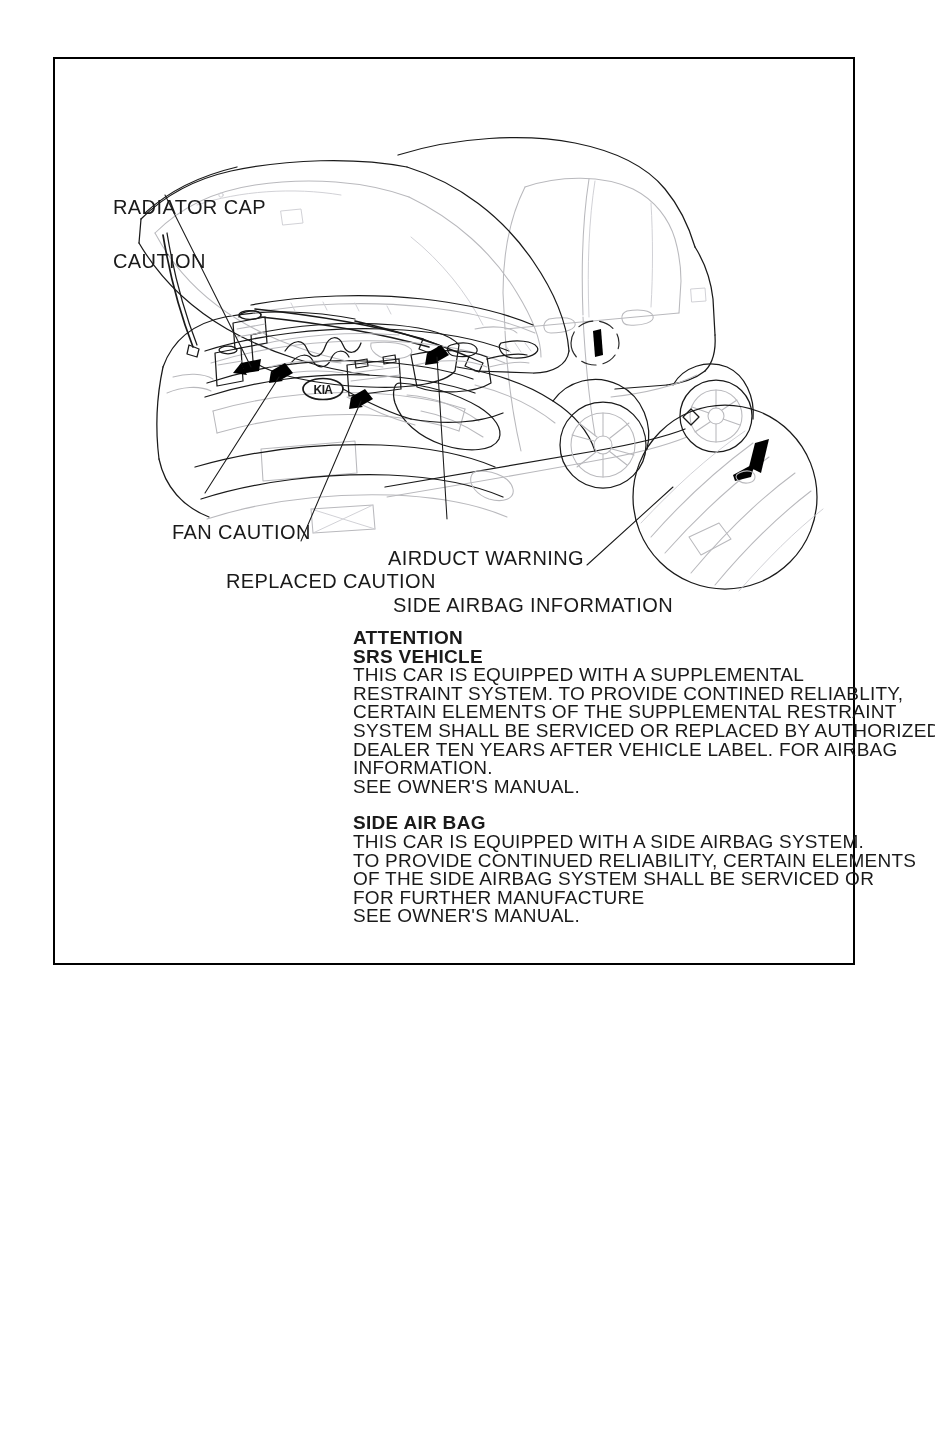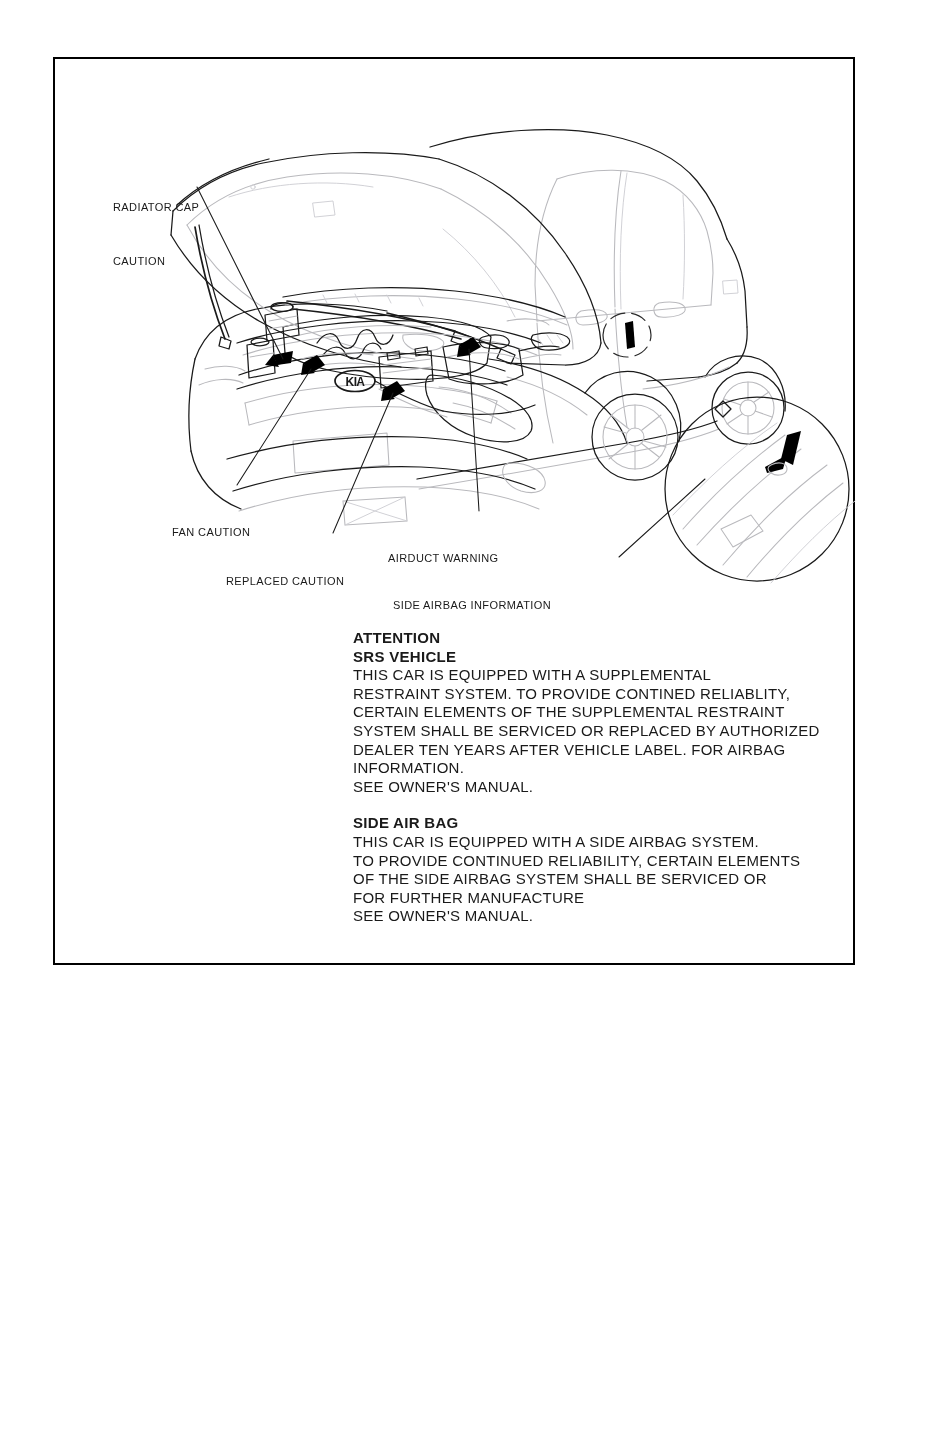--- a/index.html
+++ b/index.html
@@ -26,55 +26,54 @@
     height: 908px;
     border: 2px solid #000000;
     box-sizing: border-box;
     background: #ffffff;
   }
 
   
   #illustration {
     position: absolute;
     left: 0;
-    top: 0;
+    top: 8px;
     width: 802px;
     height: 560px;
-    padding-left: 32px;
   }
   #illustration svg {
     display: block;
     width: 100%;
     height: 100%;
   }
 
   
   .callout {
     position: absolute;
     font-family: "Liberation Sans", sans-serif;
-    font-size: 11px;
+    font-size: 20px;
     letter-spacing: 0.4px;
     color: #1a1a1a;
     white-space: pre;
     line-height: 18px;
   }
   #callout-radiator  { left: 58px;  top: 103px; }
   #callout-fan       { left: 117px; top: 428px; }
   #callout-battery   { left: 171px; top: 477px; }
   #callout-airduct   { left: 333px; top: 454px; }
   #callout-sideairbag{ left: 338px; top: 501px; }
 
   
   #notice-block {
     position: absolute;
     left: 298px;
     top: 570px;
     width: 500px;
     font-family: "Liberation Sans", sans-serif;
-    font-size: 15px;
+    font-size: 19px;
     line-height: 18.6px;
     letter-spacing: 0.25px;
     color: #1a1a1a;
   }
   #notice-block .head {
     font-weight: bold;
     letter-spacing: 0.3px;
   }
   #notice-block .line {
     white-space: pre;

